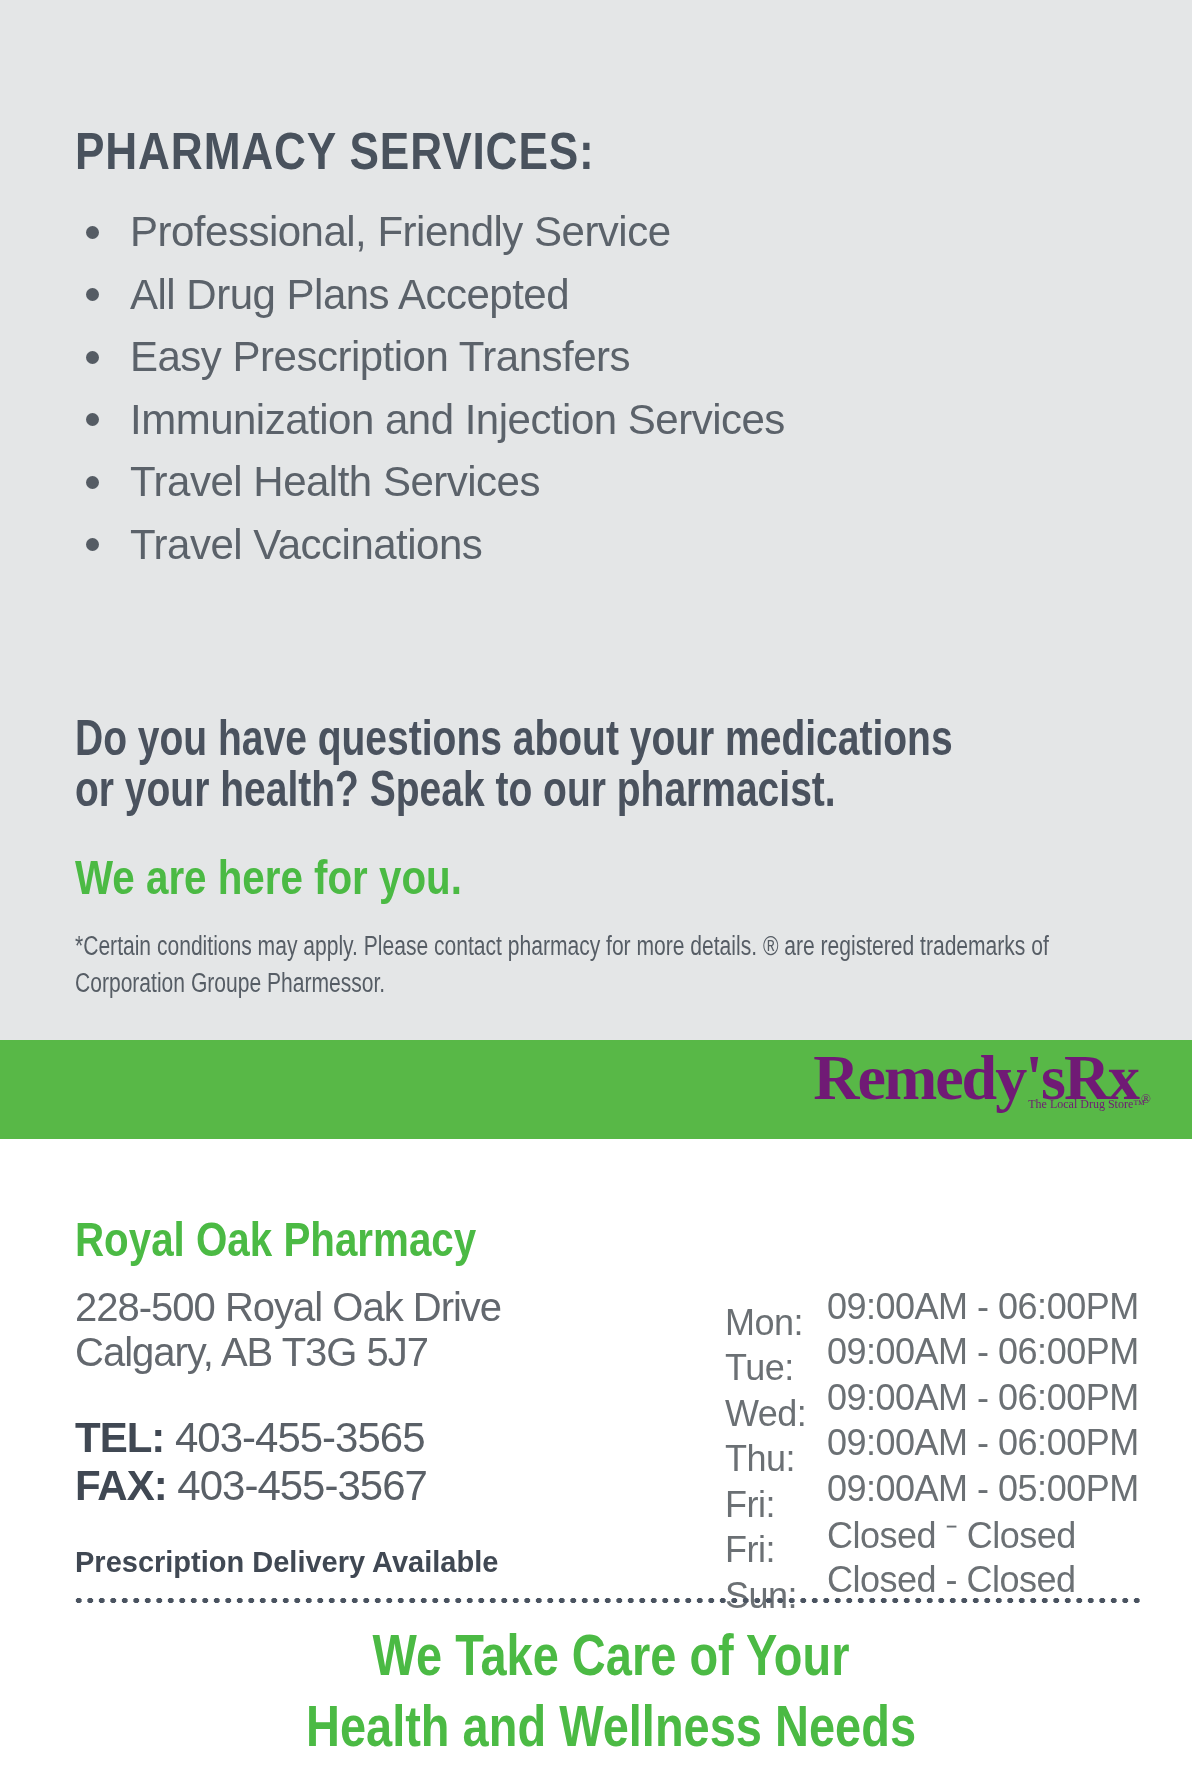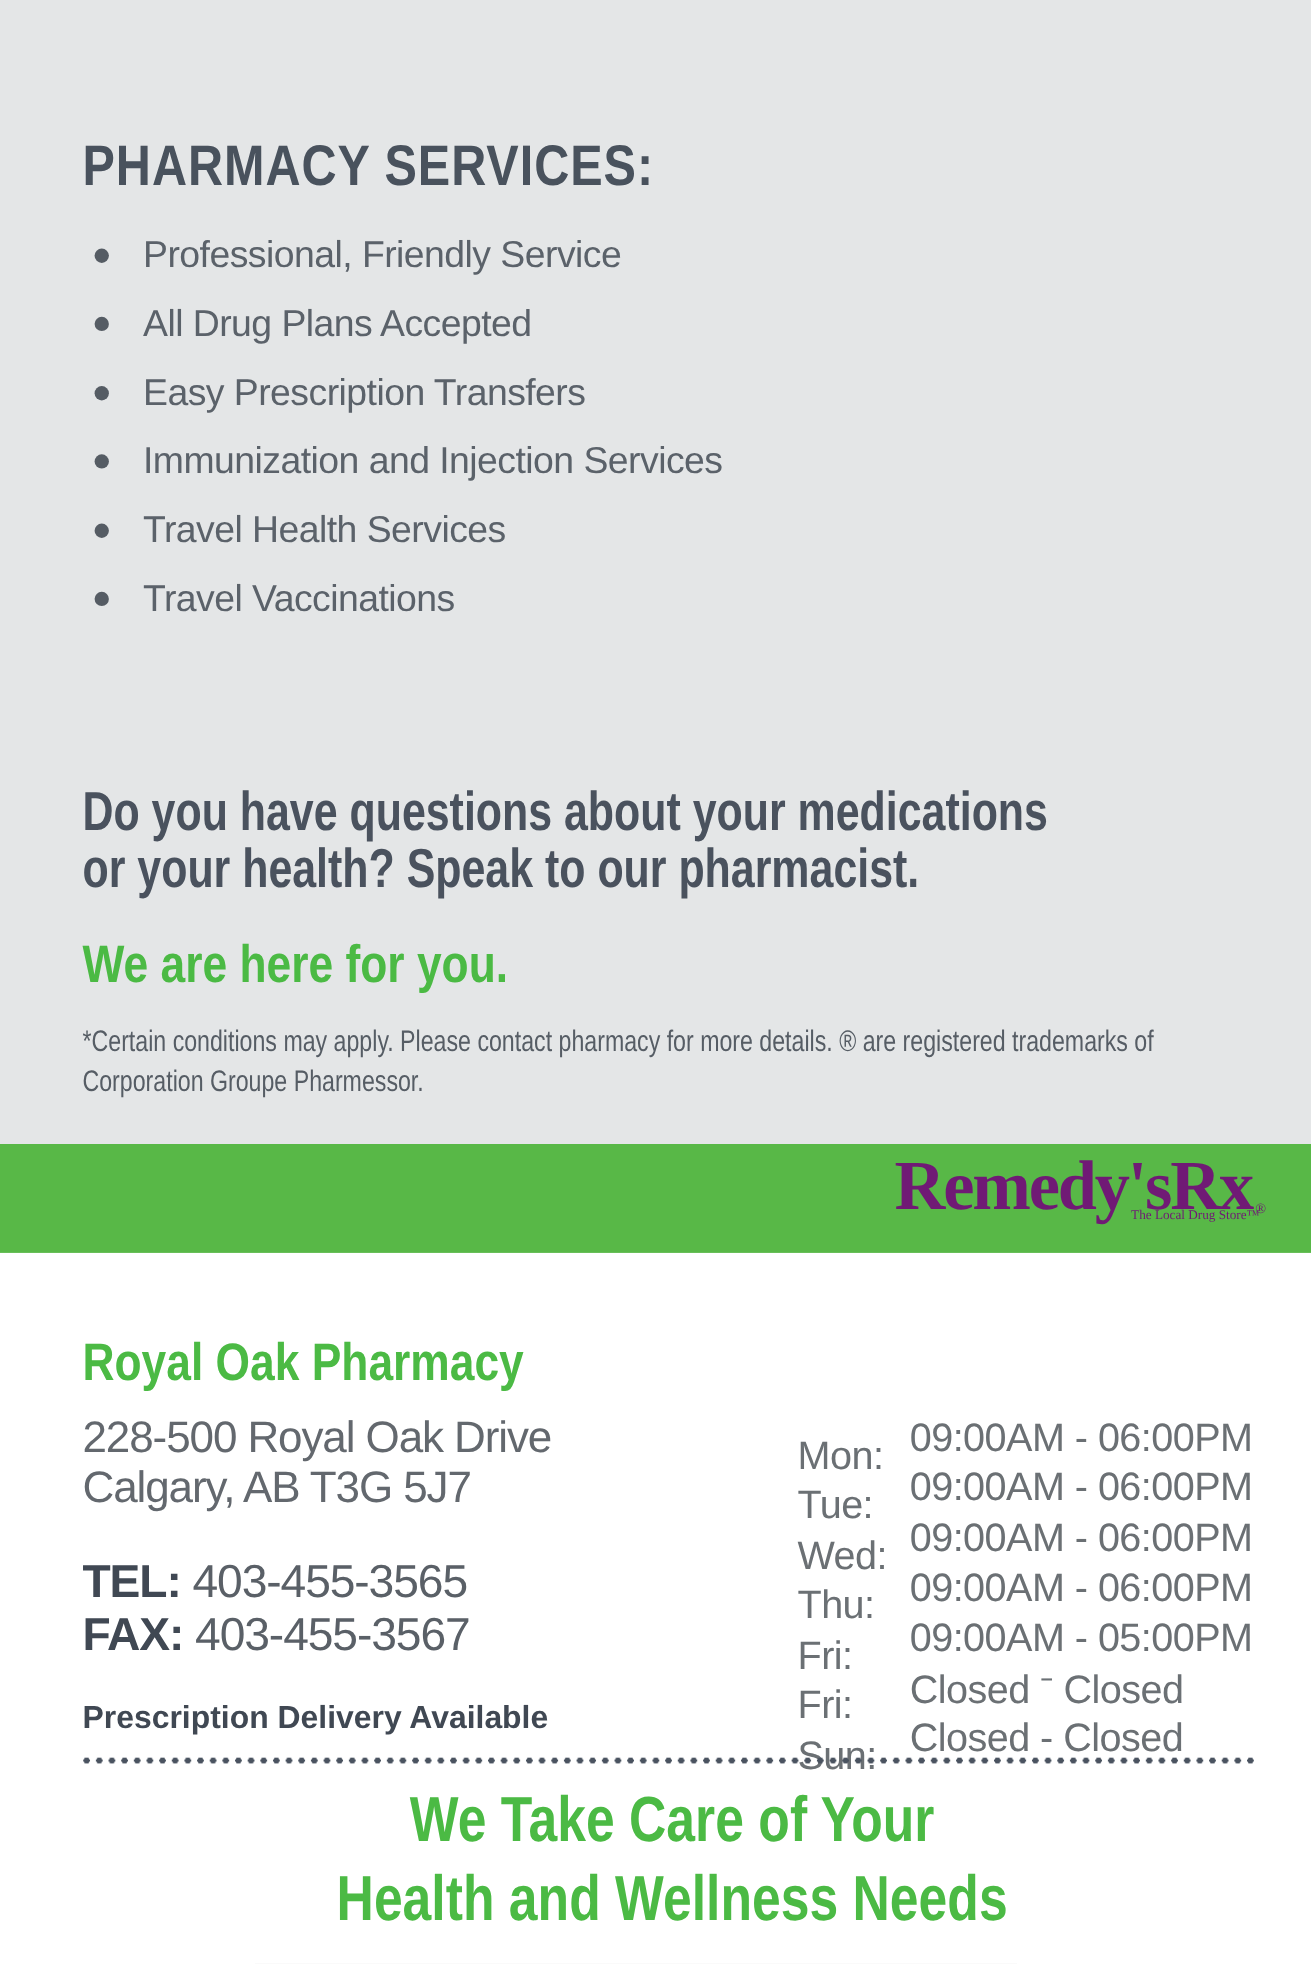--- a/index.html
+++ b/index.html
@@ -20,21 +20,21 @@
     font-size:52px; font-weight:bold; color:#49525d;
     letter-spacing:1px; line-height:52px; white-space:nowrap;
     transform:scaleX(0.85); transform-origin:0 0;
   }
   .services-list {
     position:absolute; left:75px; top:201px;
     list-style:none; margin:0; padding:0;
   }
   .services-list li {
     display:flex; align-items:center; height:62.5px;
-    font-size:34px; color:#5b626a; letter-spacing:-0.5px; white-space:nowrap;
+    font-size:42px; color:#5b626a; letter-spacing:-0.5px; white-space:nowrap;
   }
   .bullet-dot {
     width:13px; height:13px; border-radius:50%;
     background:#555c64; margin:0 31px 0 11px; flex:none;
   }
   .question-block {
     position:absolute; left:75px; top:713px;
     font-size:50px; font-weight:bold; color:#4a525e;
     line-height:51px; white-space:nowrap;
     transform:scaleX(0.78); transform-origin:0 0;

